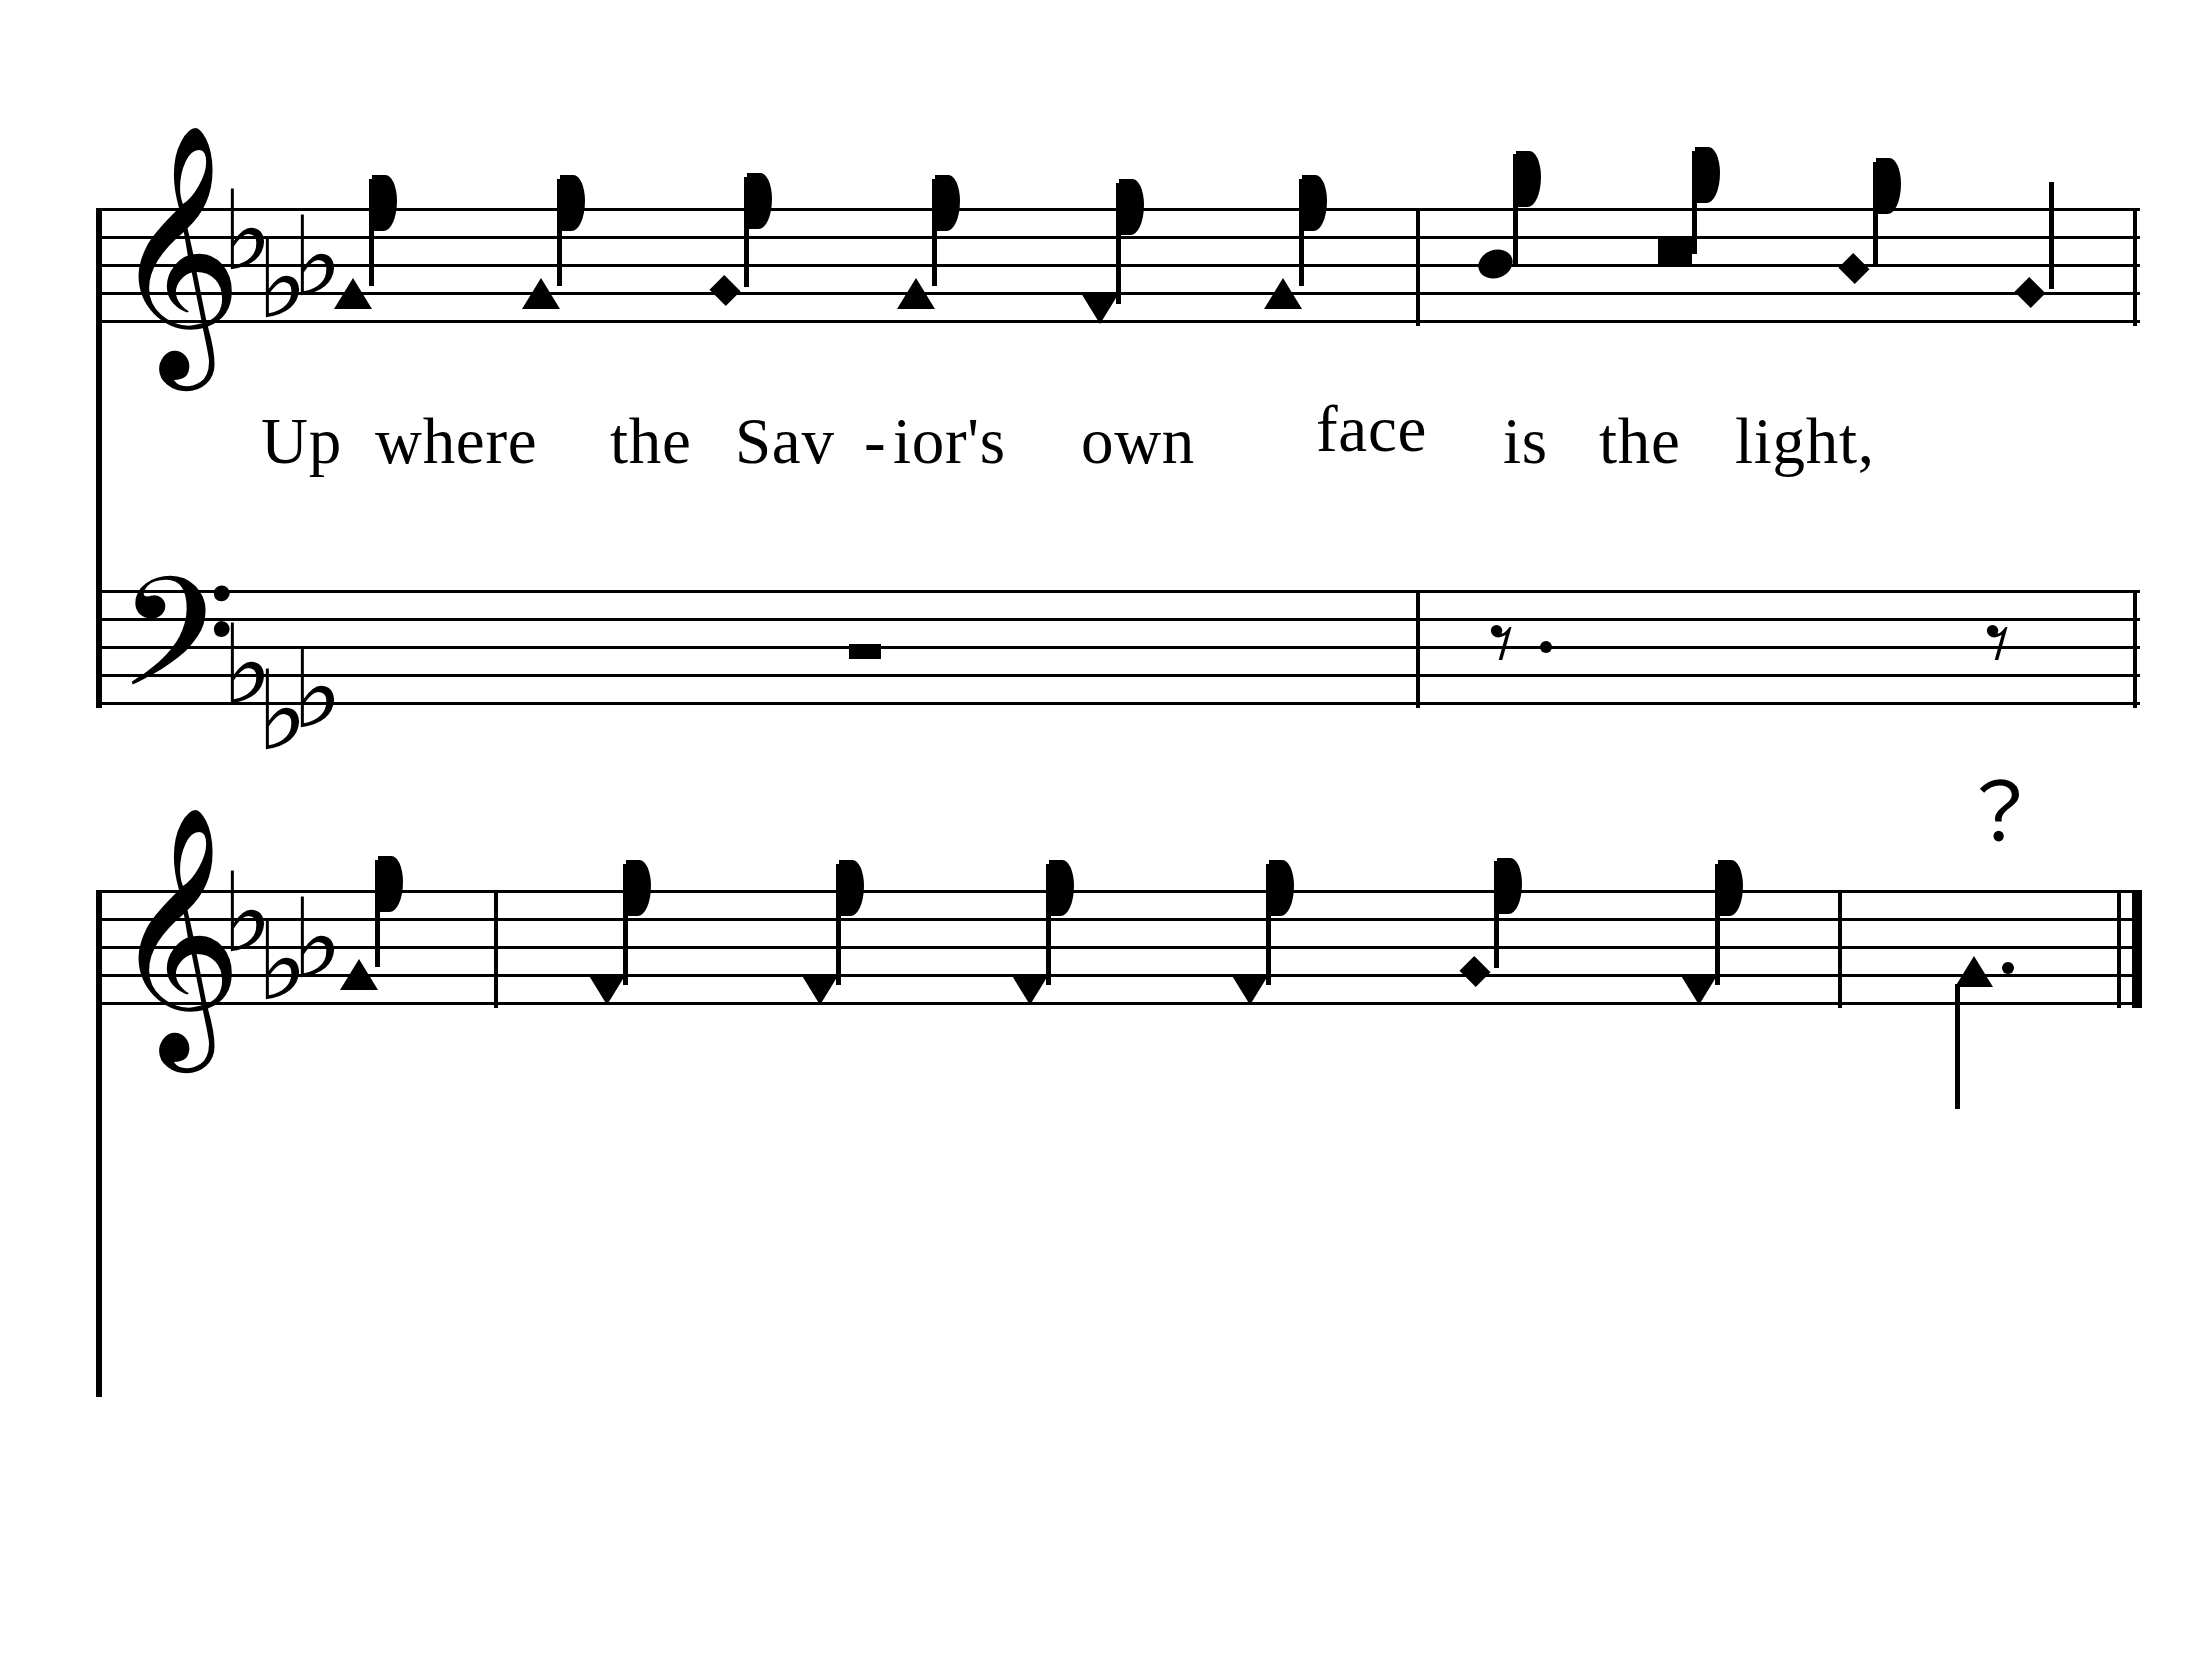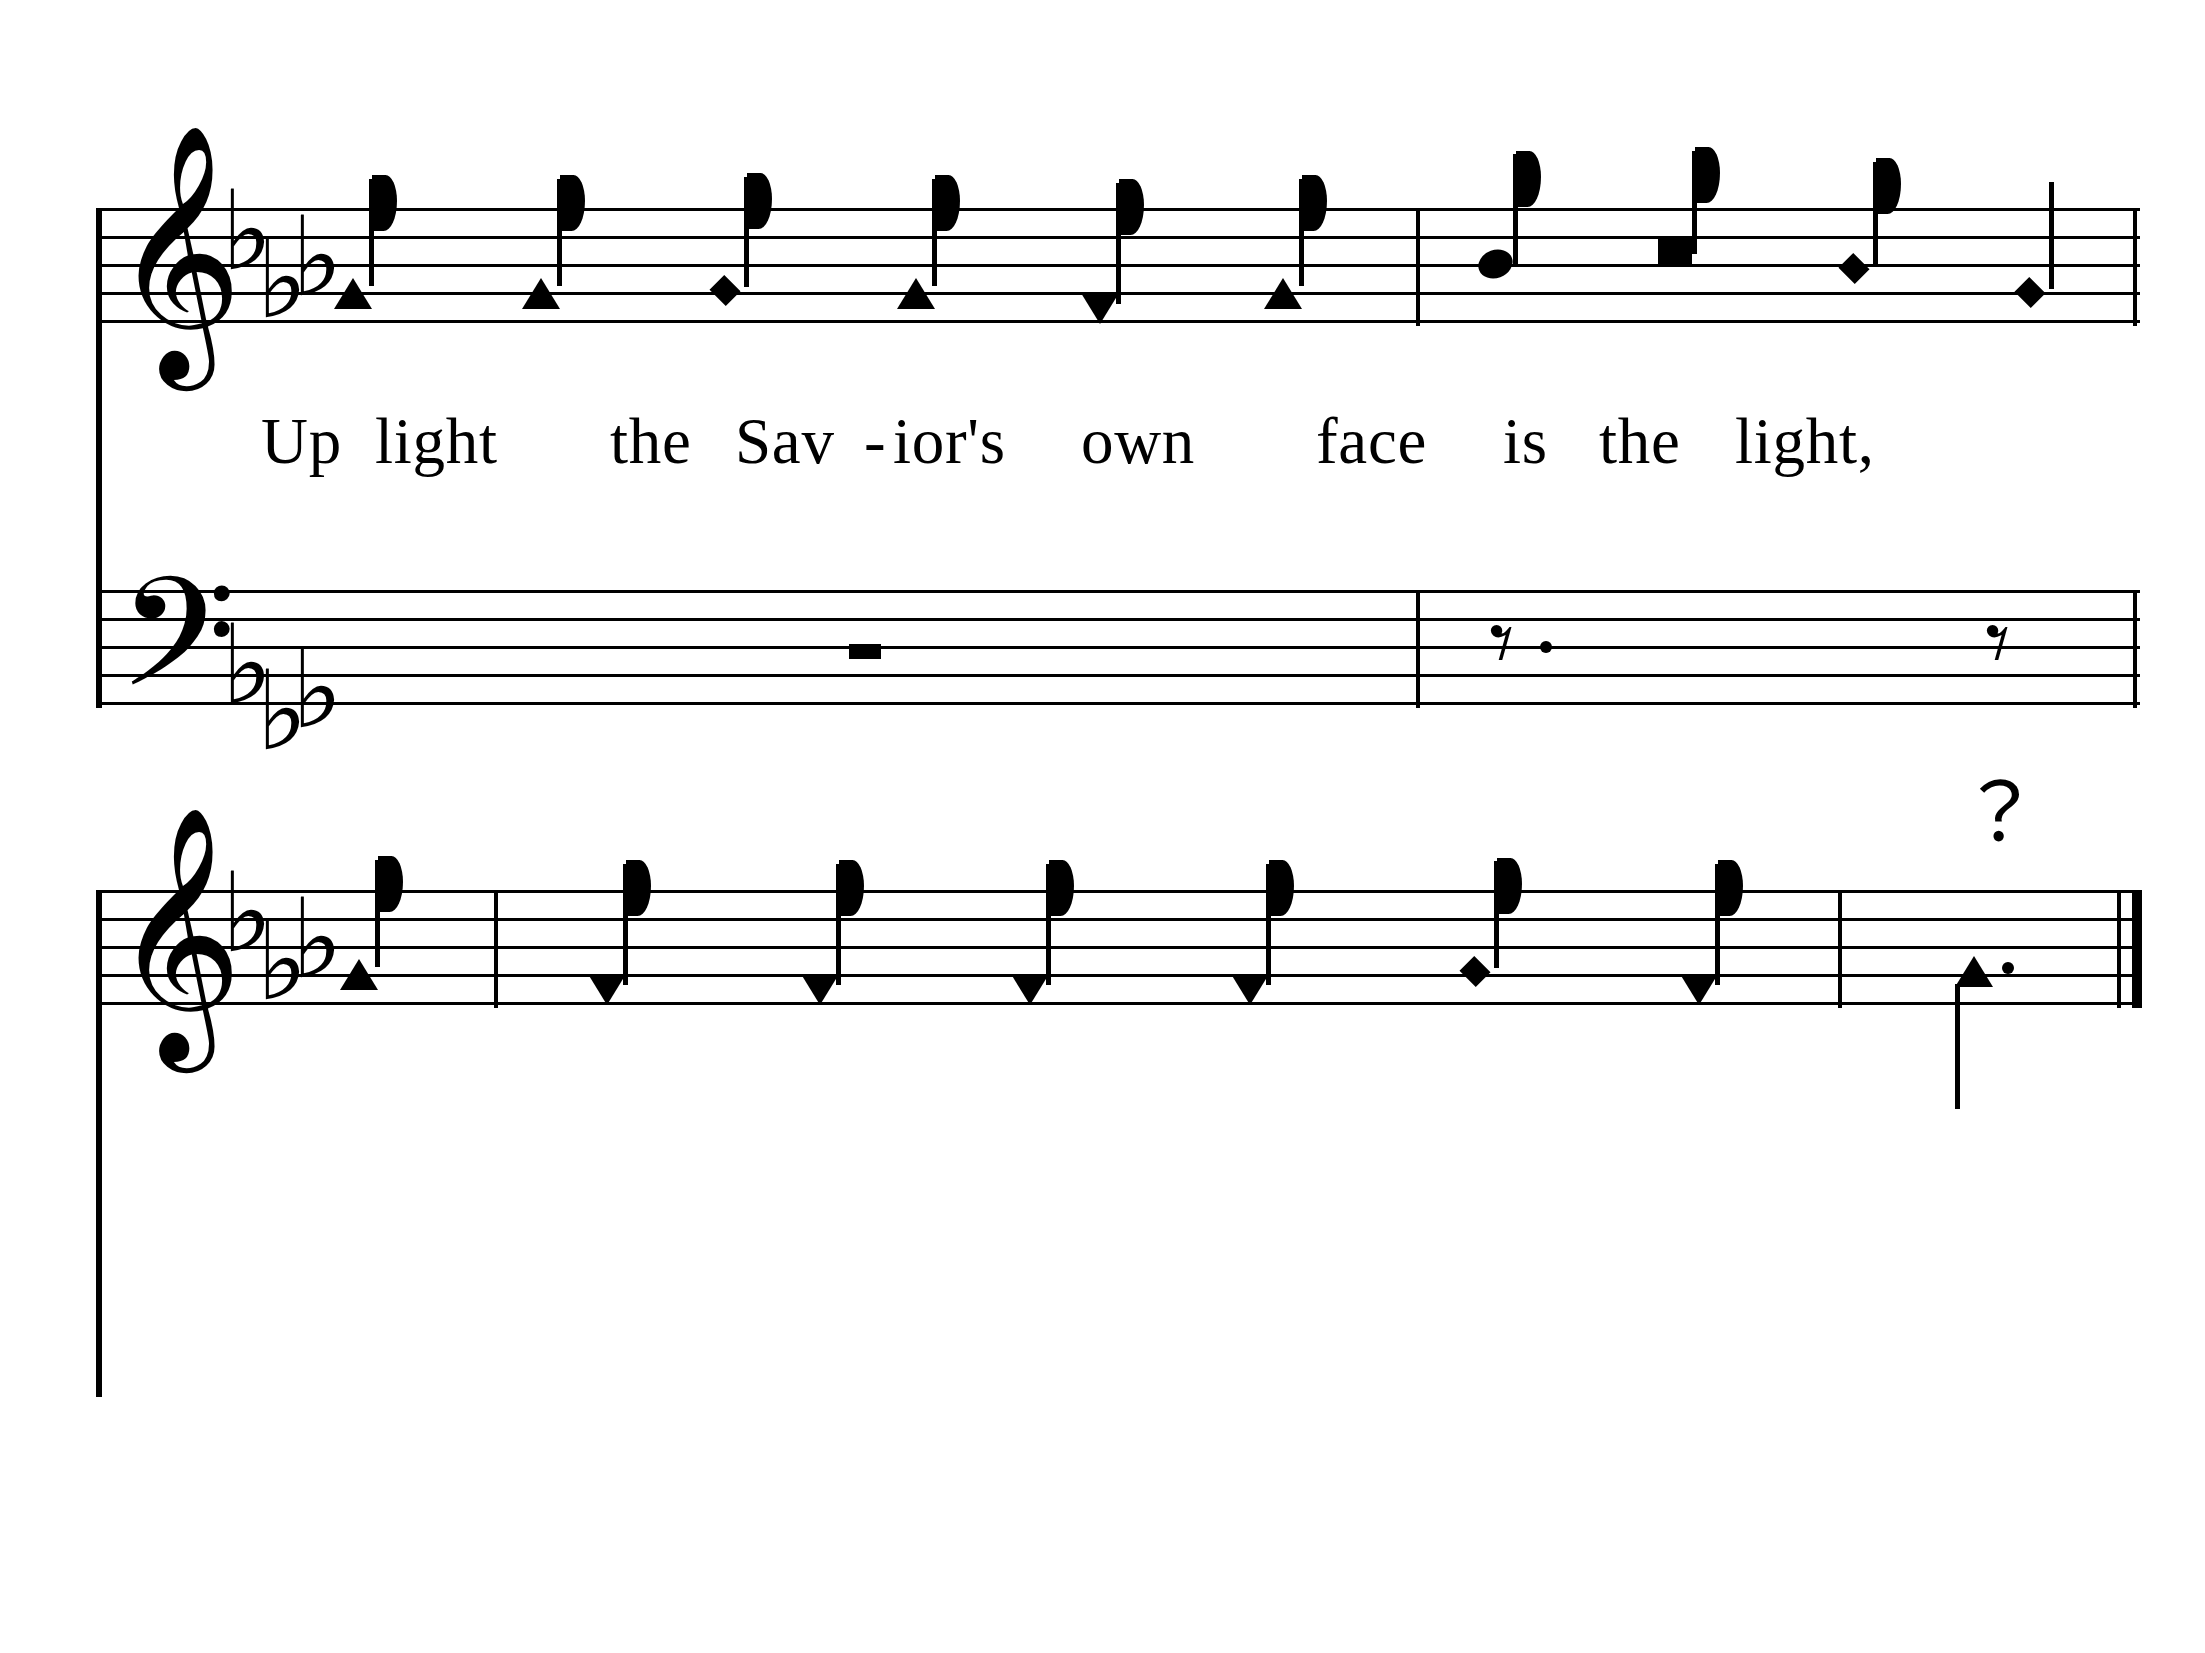--- a/index.html
+++ b/index.html
@@ -249,27 +249,27 @@
       <div class="nh diamond" style="left:0;top:0;"></div>
       <div class="stem" style="left:35px; top:-92px; height:103px;"></div>
       <div class="flag" style="left:38px; top:-96px;"></div>
     </div>
     <div class="note" style="left:2014px; top:278px;">
       <div class="nh diamond" style="left:0;top:0;"></div>
       <div class="stem" style="left:35px; top:-96px; height:107px;"></div>
     </div>
 
     <div class="lyric" style="left:261px; top:404px;">Up</div>
-    <div class="lyric" style="left:375px; top:404px;">light</div>
+    <div class="lyric" style="left:375px; top:404px;">where</div>
     <div class="lyric" style="left:610px; top:404px;">the</div>
     <div class="lyric" style="left:735px; top:404px;">Sav</div>
     <div class="lyric" style="left:864px; top:404px;">-</div>
     <div class="lyric" style="left:893px; top:404px;">ior's</div>
     <div class="lyric" style="left:1081px; top:404px;">own</div>
-    <div class="lyric" style="left:1316px; top:404px;">face</div>
+    <div class="lyric" style="left:1316px; top:392px;">face</div>
     <div class="lyric" style="left:1503px; top:404px;">is</div>
     <div class="lyric" style="left:1599px; top:404px;">the</div>
     <div class="lyric" style="left:1735px; top:404px;">light,</div>
 
     <div class="staff" style="left:96px; top:590px; width:2044px; height:118px;">
       <div class="line" style="top:0px;"></div>
       <div class="line" style="top:28px;"></div>
       <div class="line" style="top:56px;"></div>
       <div class="line" style="top:84px;"></div>
       <div class="line" style="top:112px;"></div>

